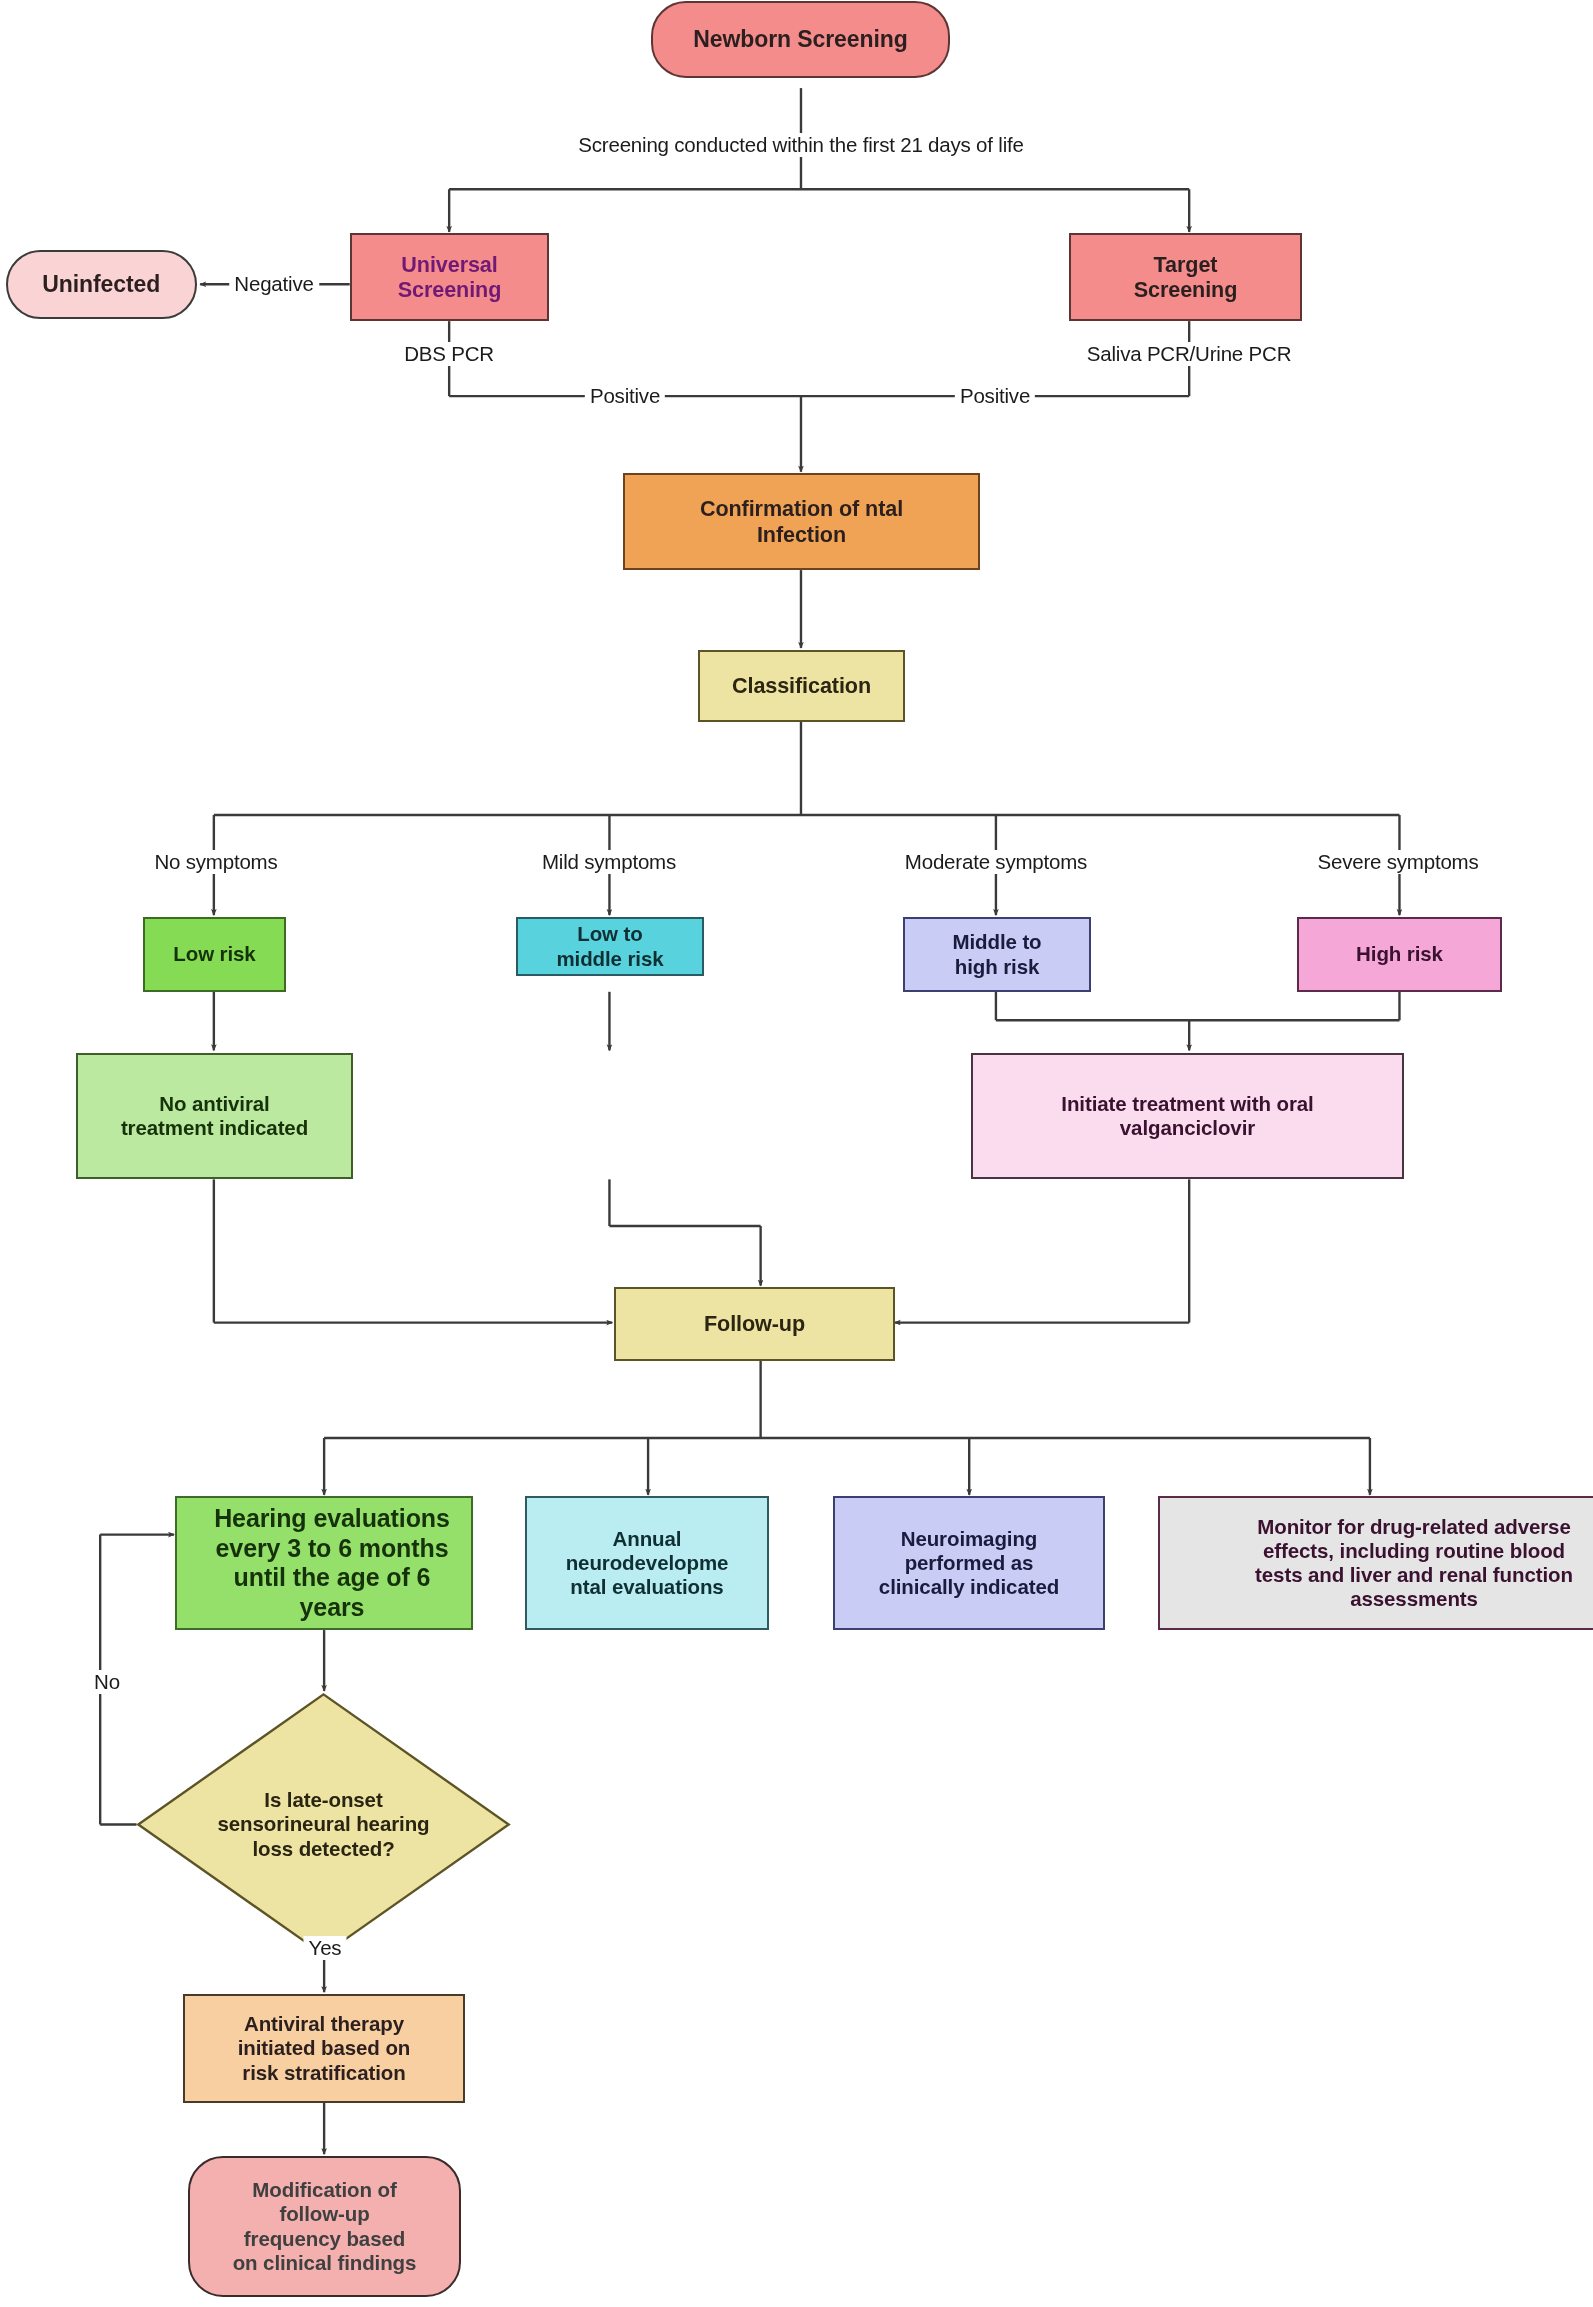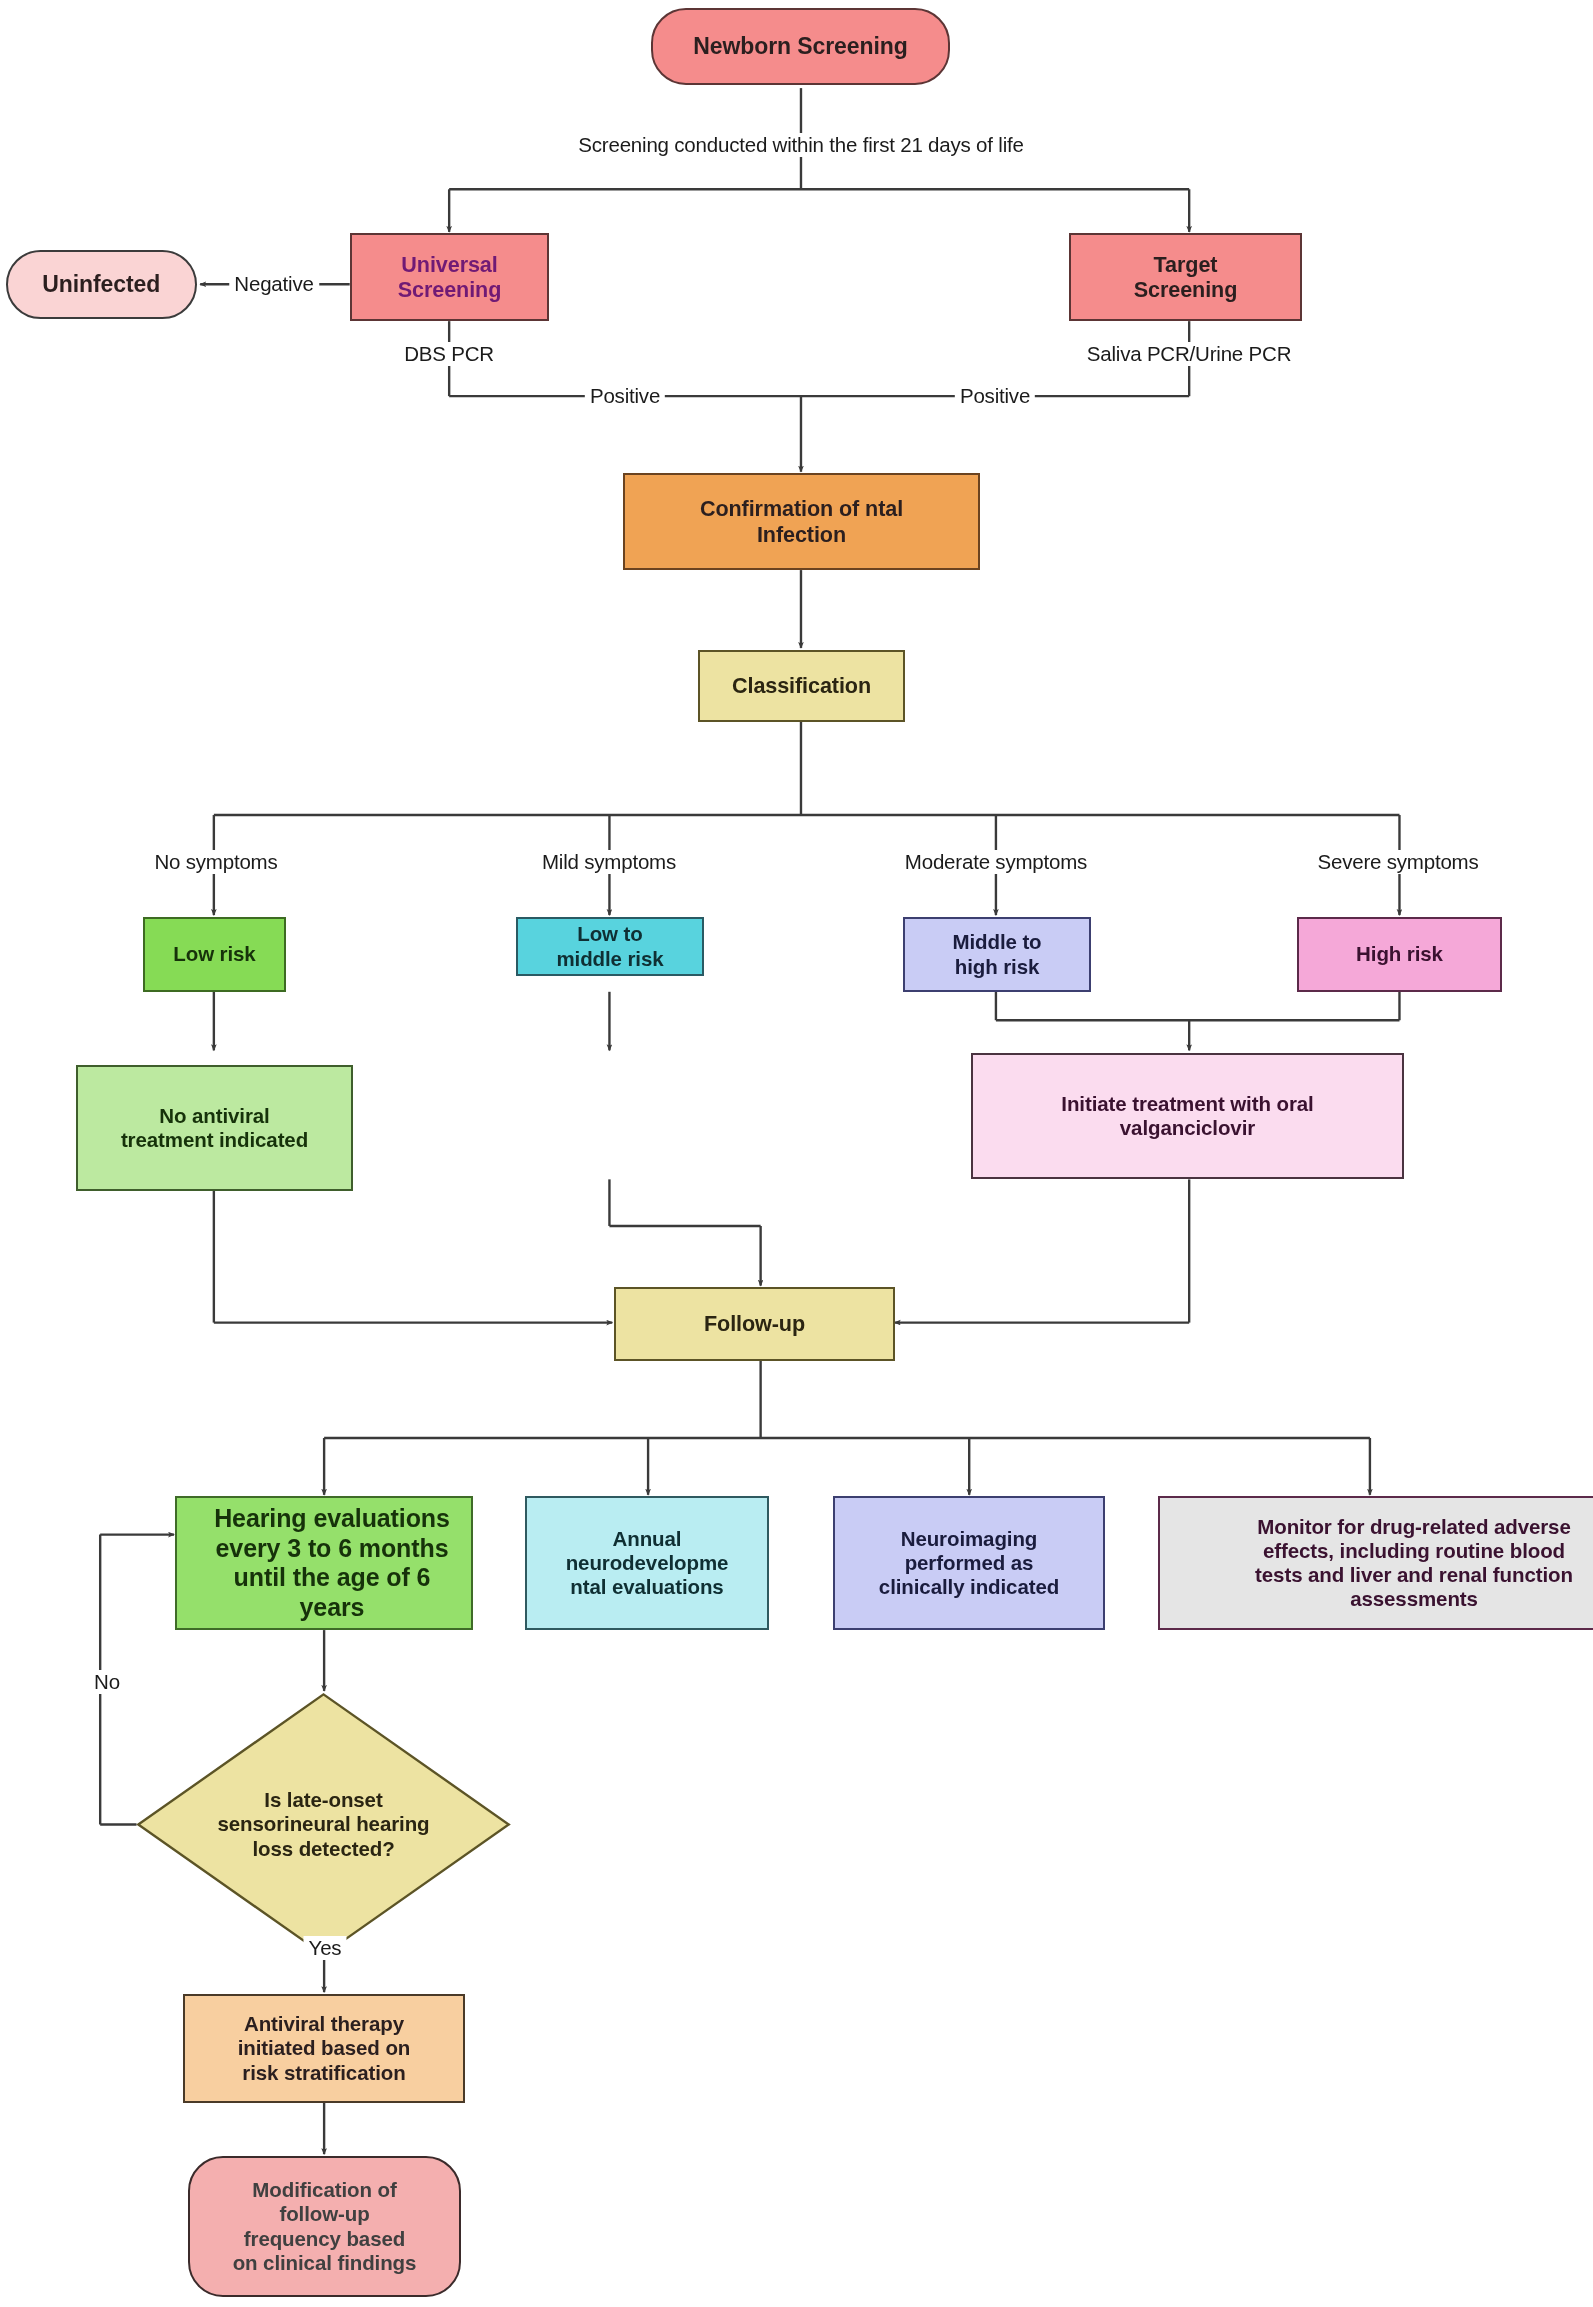--- a/index.html
+++ b/index.html
@@ -96,21 +96,21 @@
       <path d="M240,3210 L176,3210"></path>
       <path d="M176,3210 L176,2700"></path>
       <path d="M176,2700 L306,2700" marker-end="url(#ah)"></path>
 
       <path d="M570,3445 L570,3505" marker-end="url(#ah)"></path>
 
       <path d="M570,3700 L570,3790" marker-end="url(#ah)"></path>
     </g>
   </svg>
 
-  <div class="node pill" style="left:651px;top:8px;width:299px;height:77px;font-size:23px;
+  <div class="node pill" style="left:651px;top:1px;width:299px;height:77px;font-size:23px;
               background:#F58C8C;border:2.3px solid #5c3535;color:#2b1f1f;">
     <span>Newborn Screening</span>
   </div>
 
   <div class="node pill" style="left:5.7px;top:250px;width:191px;height:69px;font-size:23px;
               background:#FAD4D4;border:2.3px solid #3b3b3b;color:#2b1f1f;">
     <span>Uninfected</span>
   </div>
 
   <div class="node" style="left:350px;top:233px;width:199px;height:88px;font-size:21.6px;white-space:pre-line;
@@ -152,21 +152,21 @@
     <span>Middle to
 high risk</span>
   </div>
 
   <div class="node" style="left:1297px;top:917px;width:205px;height:75px;font-size:20.5px;white-space:pre-line;
               background:#F5A8D8;border:2.3px solid #5c2a4a;color:#3a1230;">
     <span>High risk</span>
   </div>
 
   <div class="node" style="left:76px;top:1053px;width:277px;height:126px;font-size:20.5px;white-space:pre-line;
-              background:#BCE9A0;border:2.3px solid #3f5e2c;color:#16320a;margin-top:12px;">
+              background:#BCE9A0;border:2.3px solid #3f5e2c;color:#16320a;">
     <span>No antiviral
 treatment indicated</span>
   </div>
 
 
   <div class="node" style="left:971px;top:1053px;width:433px;height:126px;font-size:20.5px;white-space:pre-line;
               background:#FBDCEF;border:2.3px solid #4a3340;color:#3a1230;">
     <span>Initiate treatment with oral
 valganciclovir</span>
   </div>

